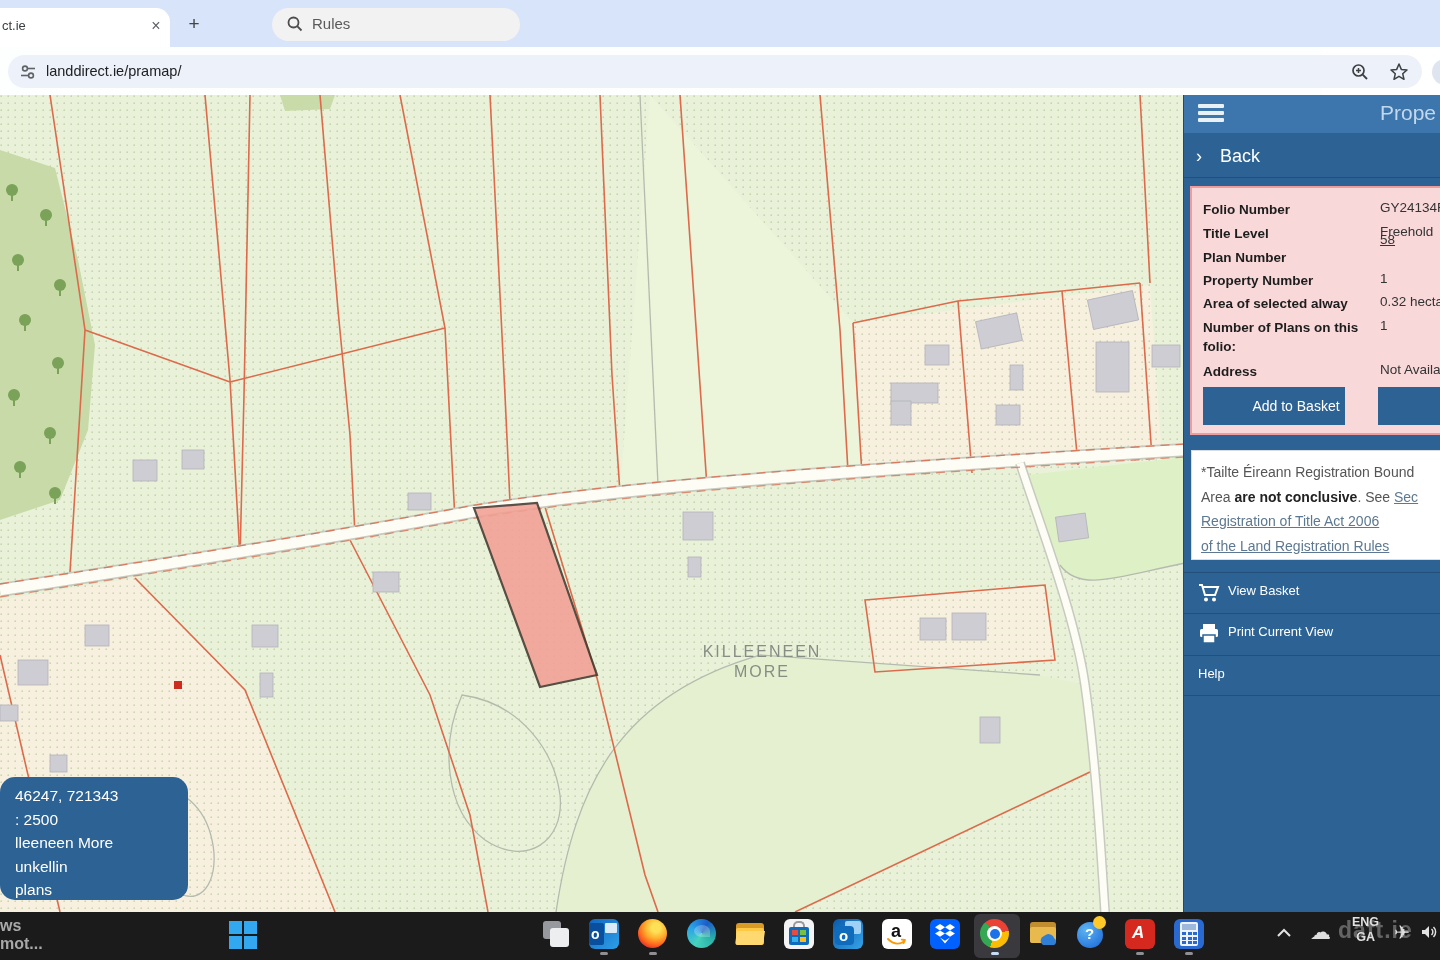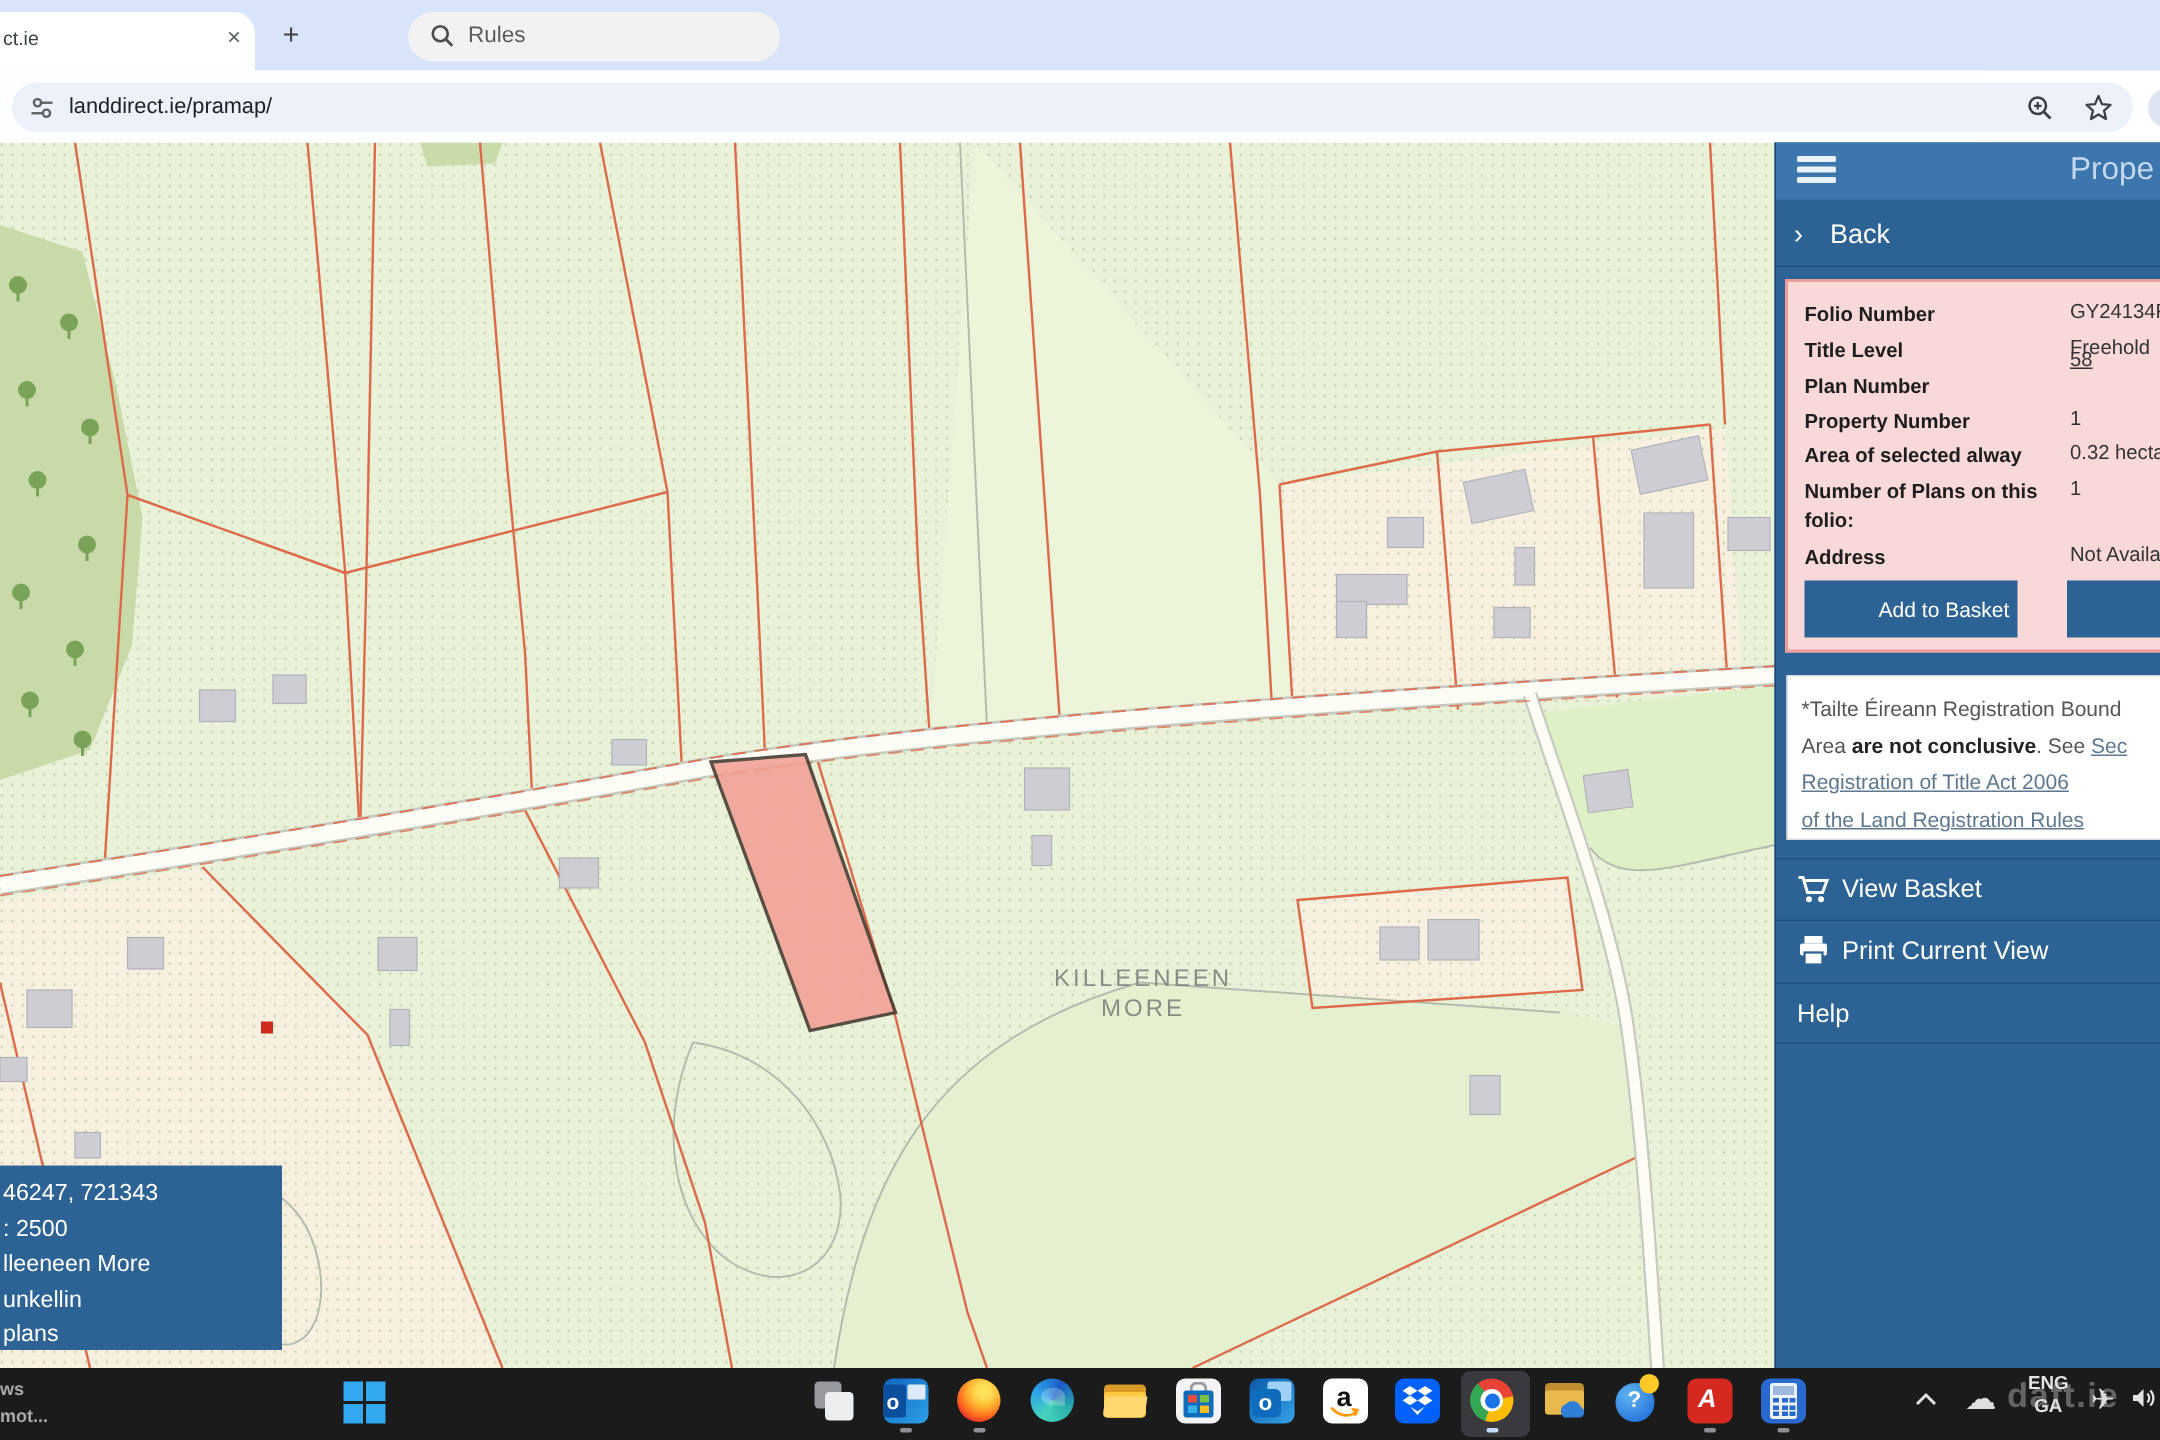--- a/index.html
+++ b/index.html
@@ -25,28 +25,28 @@
   #back-row { position:absolute; left:0; top:43px; width:257px; height:40px; border-bottom:1px solid #224f7b; cursor:pointer; }
   #back-chevron { position:absolute; left:12px; top:8px; color:#fff; font-size:18px; }
   #back-label { position:absolute; left:36px; top:8px; color:#fff; font-size:18px; }
   #details-panel { position:absolute; left:6px; top:91px; width:262px; height:249px; background:#f9d8d9; border:2px solid #ee9c9c; }
   .drow-label { position:absolute; left:11px; font-size:13.5px; font-weight:bold; color:#1d1d1d; width:168px; line-height:19px; }
   .drow-value { position:absolute; left:188px; font-size:13.5px; color:#333; white-space:nowrap; }
   .sb-btn { position:absolute; height:38px; background:#2d6394; color:#fff; font-size:14px; border:none; text-align:center; line-height:38px; cursor:pointer; font-family:"Liberation Sans",sans-serif;padding-left:44px; }
   #disclaimer { position:absolute; left:7px; top:355px; width:261px; height:110px; background:#fff; border:1px solid #d8dde2; padding:9px 0 0 9px; font-size:14px; color:#555; line-height:24.5px; white-space:nowrap; }
   #disclaimer b { color:#222; }
   .dlink { color:#5d7890; text-decoration:underline; cursor:pointer; }
-  .menu-row { position:absolute; left:0; width:257px; height:41px; border-top:1px solid #224f7b; color:#fff; font-size:17px; cursor:pointer; }
+  .menu-row { position:absolute; left:0; width:257px; height:41px; border-top:1px solid #224f7b; color:#fff; font-size:13px; cursor:pointer; }
   .menu-row .mi { position:absolute; left:14px; top:10px; }
   .menu-label { position:absolute; top:10px; }
   
-  #infobox { position:absolute; left:0; top:777px; width:188px; height:123px; background:#2d6394; color:#fff; font-size:15.5px; padding:7px 6px 0 2px; line-height:23.5px; z-index:5; }
+  #infobox { position:absolute; left:0; top:777px; width:188px; height:123px; background:#2d6394; color:#fff; font-size:15.5px; padding:7px 6px 0 15px; line-height:23.5px; z-index:5;border-radius:15px; }
   
   #taskbar { position:absolute; left:0; top:912px; width:1440px; height:48px; background:#1b1b1c; z-index:10; }
-  #tb-left { position:absolute; left:0px; top:5px; color:#a9a9a9; font-size:12px; font-weight:bold; line-height:18px; }
+  #tb-left { position:absolute; left:0px; top:5px; color:#a9a9a9; font-size:16px; font-weight:bold; line-height:18px; }
   #searchbox { position:absolute; left:272px; top:8px; width:248px; height:33px; background:#f2f2f3; border-radius:17px; color:#5a5a5a; font-size:15px; }
   #searchbox .mag { position:absolute; left:14px; top:7px; }
   #searchbox span { position:absolute; left:40px; top:7px; }
   .ticon { position:absolute; top:919px; width:30px; height:30px; z-index:11; cursor:pointer; }
   .runbar { position:absolute; top:952px; width:8px; height:3px; background:#8f8f94; border-radius:2px; z-index:11; }
   #chrome-active-bg { position:absolute; left:974px; top:914px; width:46px; height:44px; background:#3a3a3e; border-radius:6px; z-index:10; }
   .sq4 { display:grid; grid-template-columns:13px 13px; grid-gap:2px; }
   .sq4 div { width:13px; height:13px; }
   .tray { position:absolute; z-index:11; color:#e3e3e3; }
   #watermark { position:absolute; left:1338px; top:917px; font-size:23px; font-weight:bold; color:rgba(210,210,210,0.4); z-index:12; letter-spacing:1px; }

